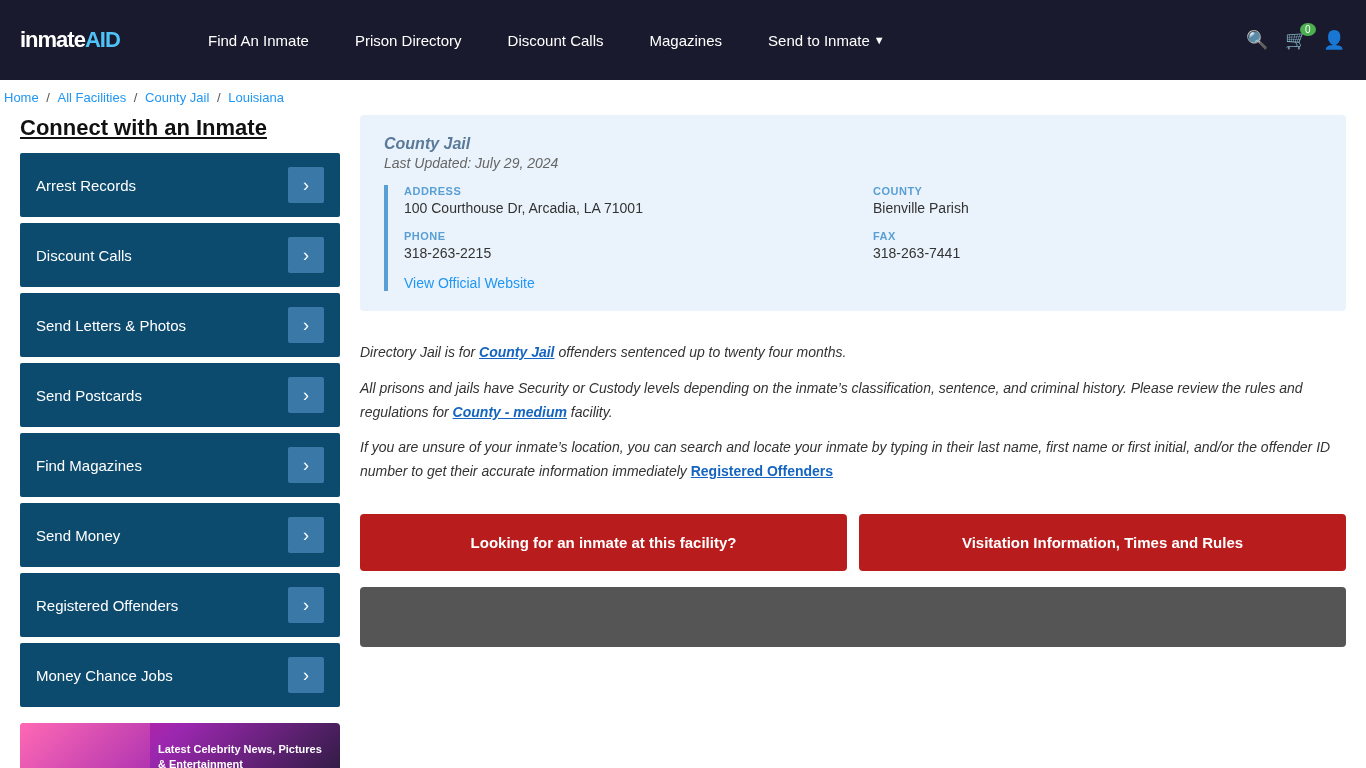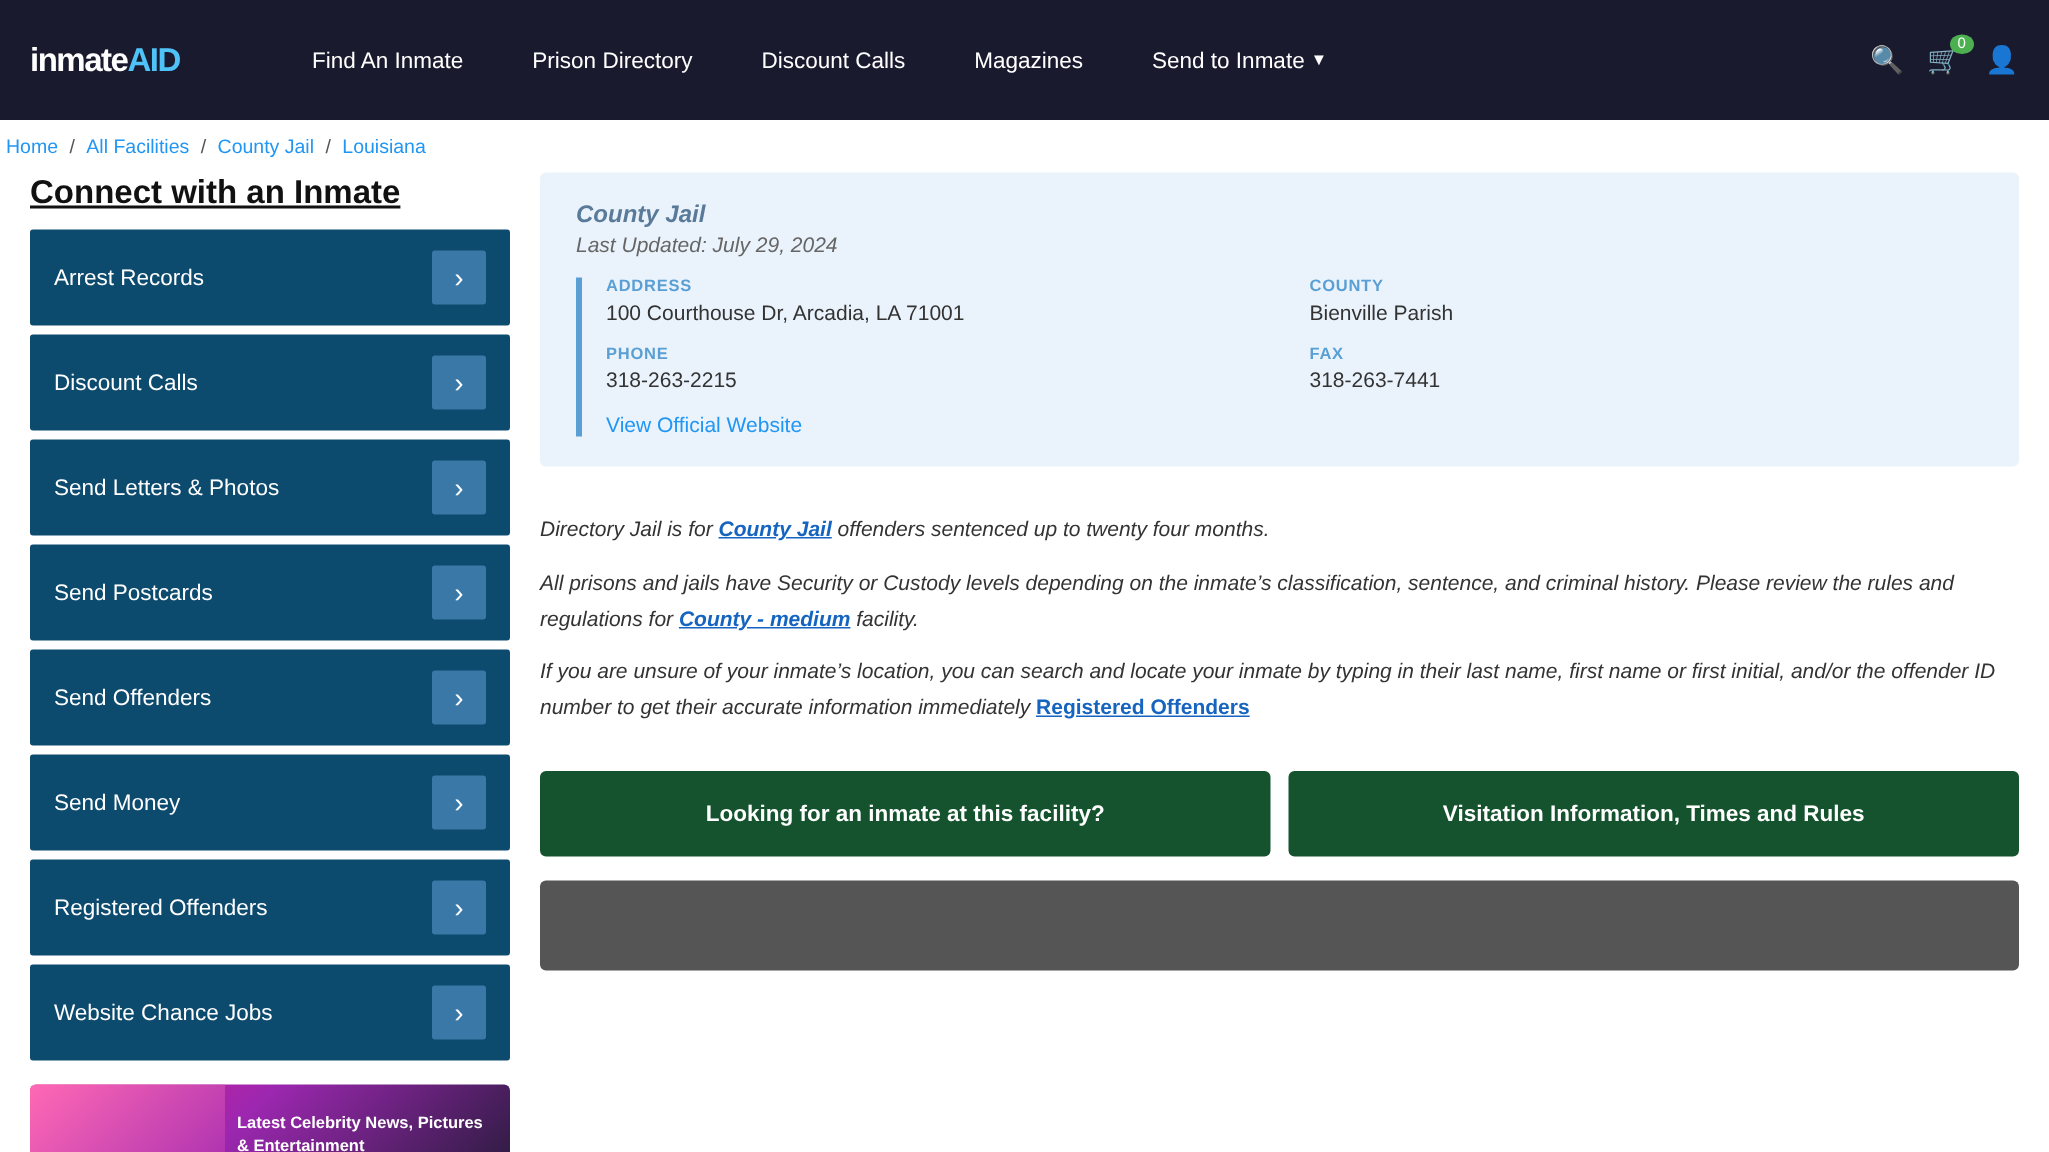--- a/index.html
+++ b/index.html
@@ -229,21 +229,21 @@
     .highlight-bold-link { color: #1565c0; font-weight: bold; font-style: normal; }
 
     
     .cta-row {
       display: flex;
       gap: 12px;
       margin-top: 16px;
     }
     .cta-btn {
       flex: 1;
-      background: #14532d;
+      background: #b91c1c;
       color: #fff;
       border: none;
       padding: 18px 20px;
       font-size: 15px;
       font-weight: bold;
       cursor: pointer;
       border-radius: 4px;
       text-align: center;
       line-height: 1.4;
     }
@@ -308,33 +308,33 @@
       </div>
       <div class="sidebar-item">
         <span>Send Letters &amp; Photos</span>
         <div class="sidebar-arrow">›</div>
       </div>
       <div class="sidebar-item">
         <span>Send Postcards</span>
         <div class="sidebar-arrow">›</div>
       </div>
       <div class="sidebar-item">
-        <span>Send Offenders</span>
+        <span>Find Magazines</span>
         <div class="sidebar-arrow">›</div>
       </div>
       <div class="sidebar-item">
         <span>Send Money</span>
         <div class="sidebar-arrow">›</div>
       </div>
       <div class="sidebar-item">
         <span>Registered Offenders</span>
         <div class="sidebar-arrow">›</div>
       </div>
       <div class="sidebar-item">
-        <span>Website Chance Jobs</span>
+        <span>Money Chance Jobs</span>
         <div class="sidebar-arrow">›</div>
       </div>
     </div>
     <div class="ad-banner">
       <div class="ad-banner-img"></div>
       <div class="ad-banner-text">
         <div>Latest Celebrity News, Pictures &amp; Entertainment</div>
         <div class="ad-subscribe">Subscribe Now</div>
       </div>
     </div>

